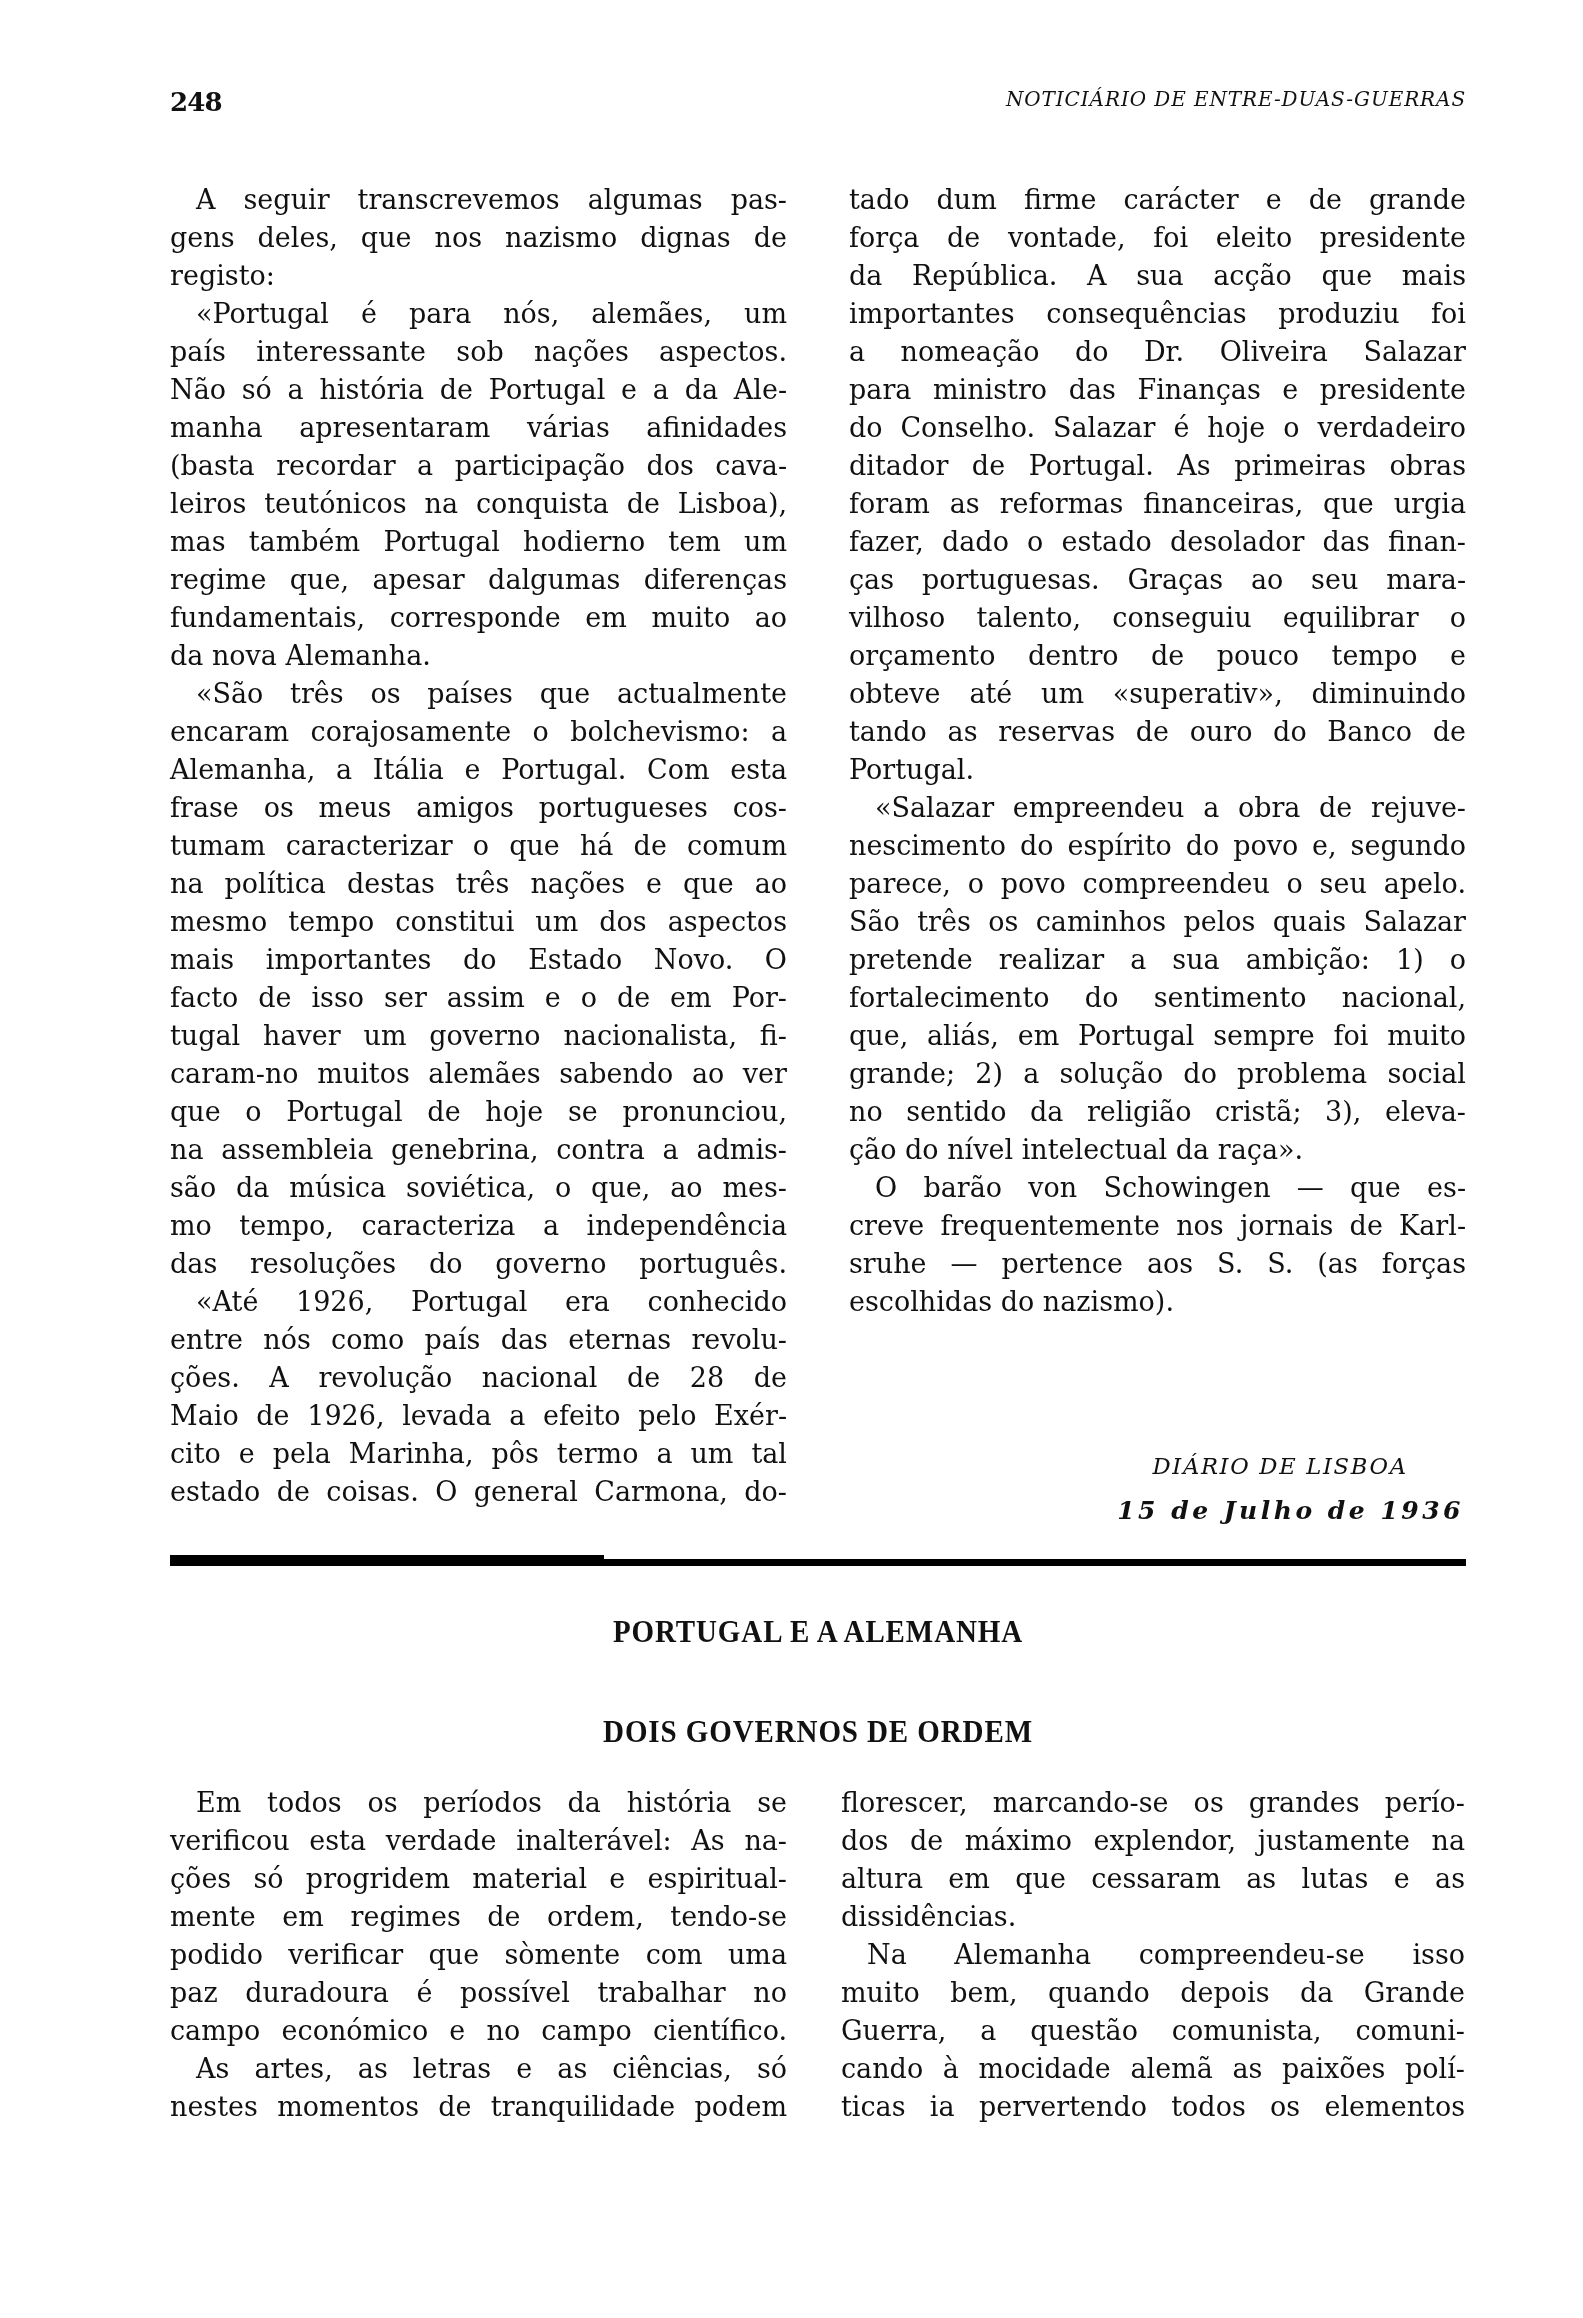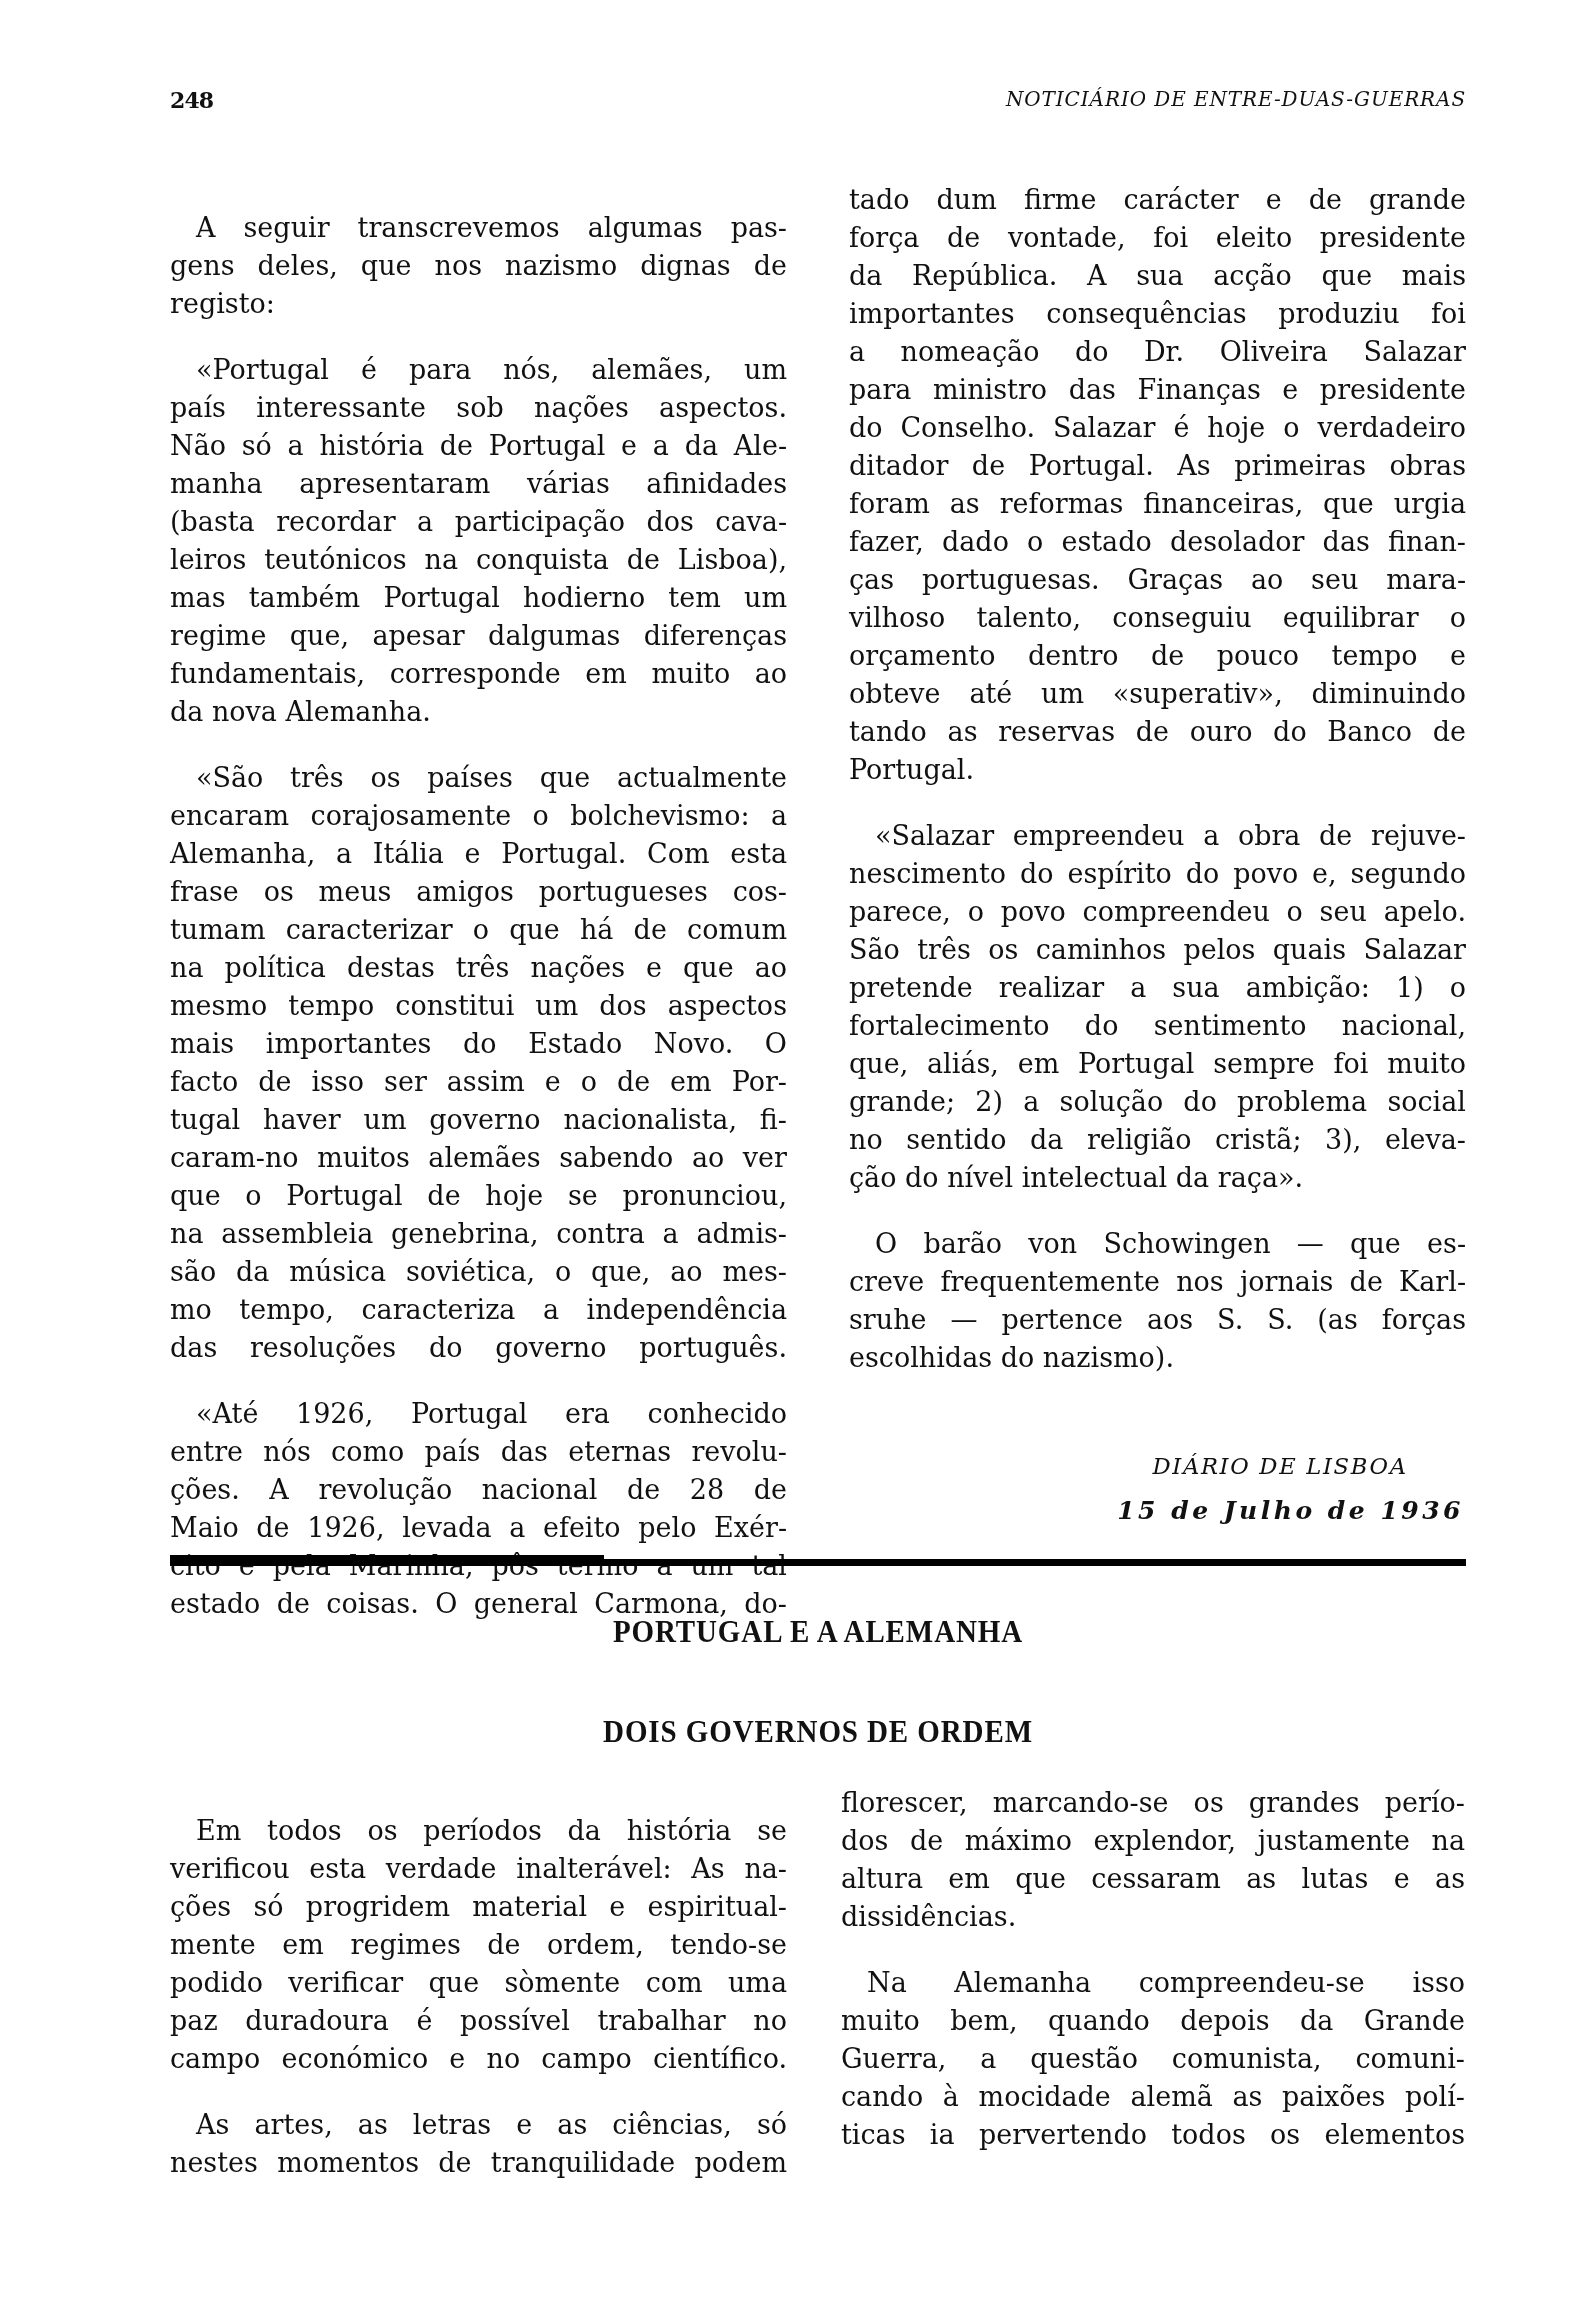--- a/index.html
+++ b/index.html
@@ -21,21 +21,21 @@
       left: 170px;
       width: 1296px;
       height: 38px;
     }
     .page-number {
       position: absolute;
       left: 0;
       top: 0;
       font-family: "DejaVu Serif", serif;
       font-weight: bold;
-      font-size: 22px;
+      font-size: 26px;
       letter-spacing: -0.9px;
     }
     .running-title {
       position: absolute;
       right: 0;
       top: 0;
       font-family: "DejaVu Serif", serif;
       font-style: italic;
       font-size: 20px;
       letter-spacing: 0.9px;
@@ -53,21 +53,20 @@
       text-align: justify;
       text-align-last: justify;
       white-space: nowrap;
       overflow: visible;
     }
     .line.last {
       text-align-last: left;
     }
     .line.indent {
       padding-left: 26px;
-      margin-top: 28px;
     }
     .col-a { left: 170px; top: 181px; }
     .col-b { left: 849px; top: 181px; }
     .col-c { left: 170px; top: 1784px; width: 617px; }
     .col-d { left: 841px; top: 1784px; width: 624px; }
     .signature {
       position: absolute;
       right: 120px;
       top: 1453px;
       text-align: center;

